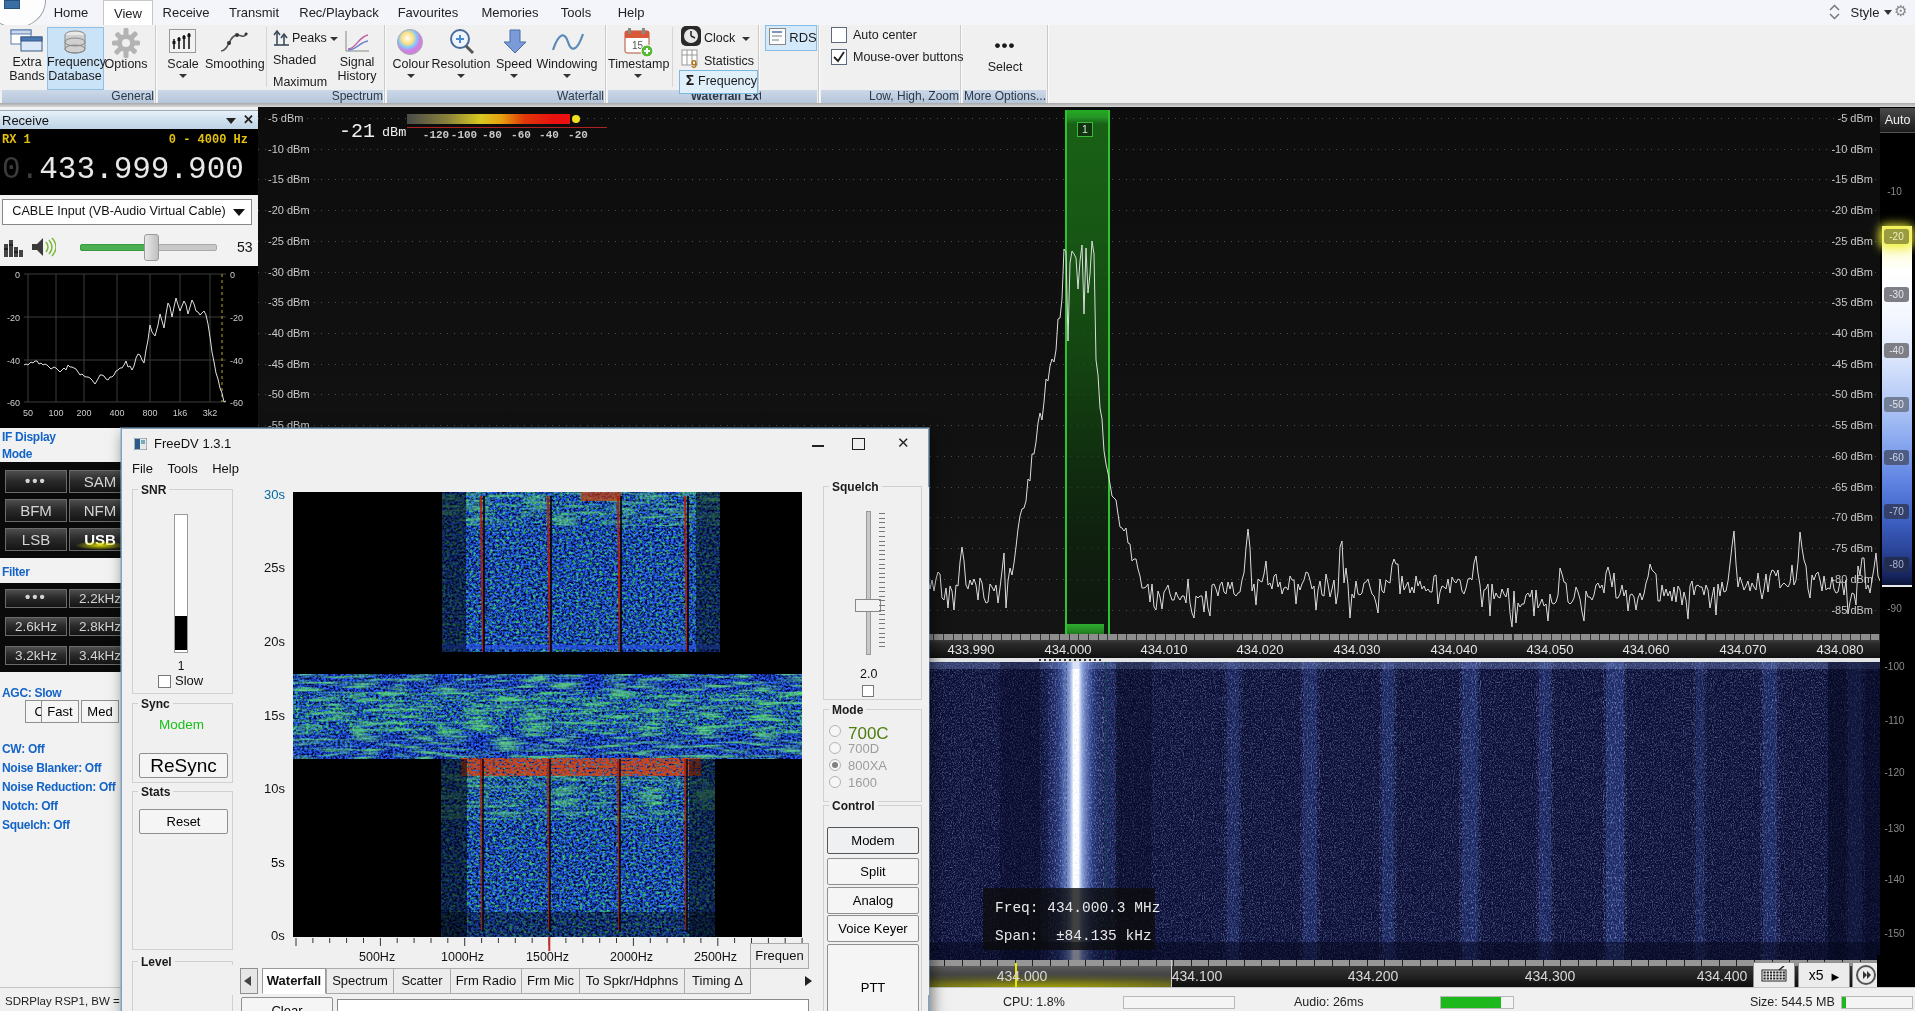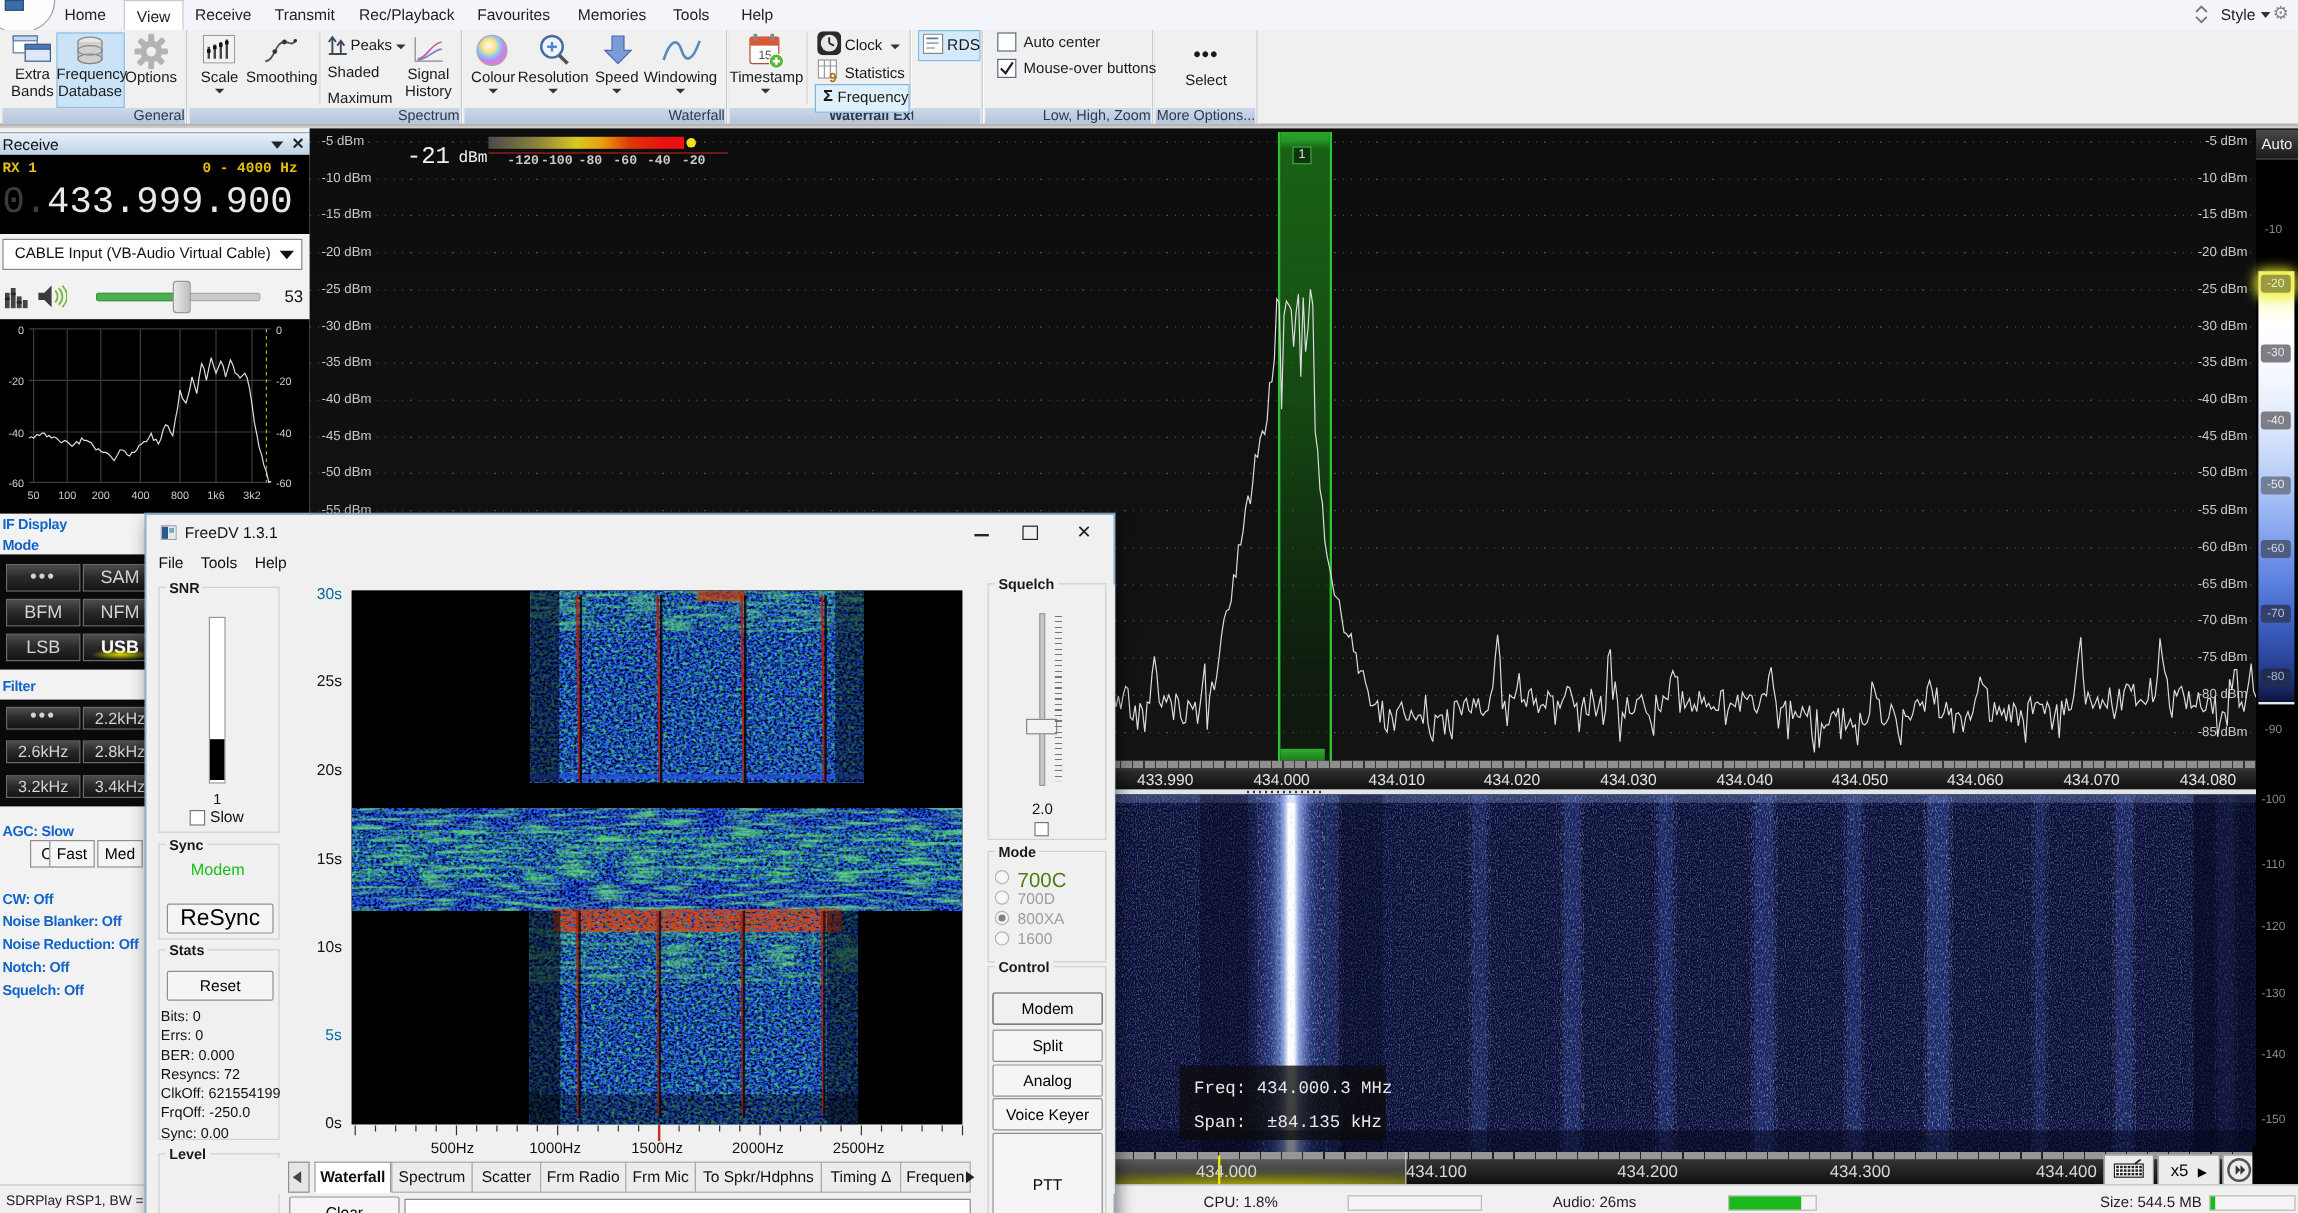--- a/index.html
+++ b/index.html
@@ -583,32 +583,31 @@
  <div class="abs" style="left:53px;top:244px;font-size:13px;color:#111;">Slow</div>
 
  <div class="grp" style="left:10px;top:274px;width:99px;height:78px;"></div>
  <div class="grplbl" style="left:16px;top:268px;">Sync</div>
  <div class="abs" style="left:37px;top:288px;font-size:13.5px;color:#18c018;">Modem</div>
  <div class="winbtn" style="left:17px;top:324px;width:87px;height:23px;line-height:23px;font-size:19px;border-radius:2px;">ReSync</div>
 
  <div class="grp" style="left:10px;top:362px;width:99px;height:157px;"></div>
  <div class="grplbl" style="left:16px;top:356px;">Stats</div>
  <div class="winbtn" style="left:17px;top:380px;width:87px;height:23px;line-height:23px;font-size:13px;border-radius:2px;">Reset</div>
- <div class="abs" style="left:12px;top:410px;font-size:12px;color:#111;line-height:16.1px;white-space:nowrap;">Bits: 0<br>Errs: 0<br>BER: 0.000<br>Resyncs: 72<br>ClkOff: 621554199<br>FrqOff: -250.0<br>Sync: 0.00</div>
 
  <div class="grp" style="left:10px;top:532px;width:99px;height:66px;"></div>
  <div class="grplbl" style="left:16px;top:526px;">Level</div>
 
  <div class="abs" style="left:112px;top:58px;width:695px;height:478px;background:#f0f0f0;"></div>
  <div class="abs" style="left:142px;top:58px;font-size:13px;color:#0369a1;">30s</div>
  <div class="abs" style="left:142px;top:131px;font-size:13px;color:#111;">25s</div>
  <div class="abs" style="left:142px;top:205px;font-size:13px;color:#111;">20s</div>
  <div class="abs" style="left:142px;top:279px;font-size:13px;color:#111;">15s</div>
  <div class="abs" style="left:142px;top:352px;font-size:13px;color:#111;">10s</div>
- <div class="abs" style="left:149px;top:426px;font-size:13px;color:#0369a1;">5s</div>
+ <div class="abs" style="left:149px;top:426px;font-size:13px;color:#000000;">5s</div>
  <div class="abs" style="left:149px;top:499px;font-size:13px;color:#111;">0s</div>
  <svg width="710" height="14" style="position:absolute;left:97px;top:508px;">
         <g stroke="#333">
           <line x1="77.0" y1="1" x2="77.0" y2="9"></line>
           <line x1="93.9" y1="1" x2="93.9" y2="6"></line>
           <line x1="110.7" y1="1" x2="110.7" y2="6"></line>
           <line x1="127.6" y1="1" x2="127.6" y2="6"></line>
           <line x1="144.5" y1="1" x2="144.5" y2="6"></line>
           <line x1="161.4" y1="1" x2="161.4" y2="9"></line>
           <line x1="178.2" y1="1" x2="178.2" y2="6"></line>
@@ -710,21 +709,21 @@
  <div class="winbtn" style="left:118px;top:539px;width:16px;height:24px;background:#e6e6e6;">
         <div style="margin-top:7px;margin-left:3px;width:0;height:0;border-top:5px solid transparent;border-bottom:5px solid transparent;border-right:7px solid #444;"></div>
       </div>
  <div class="abs" style="left:140px;top:539px;width:62px;height:24px;background:#fff;border:1px solid #999;border-bottom:1px solid #fff;font-weight:bold;font-size:13px;text-align:center;line-height:24px;color:#111;">Waterfall</div>
       <div class="abs" style="left:204px;top:539px;width:66px;height:24px;background:#ececec;border:1px solid #aaa;font-size:13px;text-align:center;line-height:24px;color:#111;">Spectrum</div>
       <div class="abs" style="left:271px;top:539px;width:56px;height:24px;background:#ececec;border:1px solid #aaa;font-size:13px;text-align:center;line-height:24px;color:#111;">Scatter</div>
       <div class="abs" style="left:328px;top:539px;width:70px;height:24px;background:#ececec;border:1px solid #aaa;font-size:13px;text-align:center;line-height:24px;color:#111;">Frm Radio</div>
       <div class="abs" style="left:399px;top:539px;width:57px;height:24px;background:#ececec;border:1px solid #aaa;font-size:13px;text-align:center;line-height:24px;color:#111;">Frm Mic</div>
       <div class="abs" style="left:457px;top:539px;width:104px;height:24px;background:#ececec;border:1px solid #aaa;font-size:13px;text-align:center;line-height:24px;color:#111;">To Spkr/Hdphns</div>
       <div class="abs" style="left:562px;top:539px;width:65px;height:24px;background:#ececec;border:1px solid #aaa;font-size:13px;text-align:center;line-height:24px;color:#111;">Timing Δ</div>
-      <div class="abs" style="left:628px;top:539px;width:57px;height:24px;background:#ececec;border:1px solid #aaa;font-size:13px;text-align:center;line-height:24px;color:#111;">Frequen</div>
+      <div class="abs" style="left:628px;top:514px;width:57px;height:24px;background:#ececec;border:1px solid #aaa;font-size:13px;text-align:center;line-height:24px;color:#111;">Frequen</div>
       <div class="abs" style="left:683px;top:547px;width:0;height:0;border-top:5px solid transparent;border-bottom:5px solid transparent;border-left:7px solid #222;"></div>
  <div class="winbtn" style="left:119px;top:568px;width:90px;height:30px;font-size:13px;line-height:26px;border-radius:2px;">Clear</div>
  <div class="abs" style="left:215px;top:570px;width:470px;height:28px;background:#fff;border:1px solid #888;"></div>
 
  <div class="grp" style="left:701px;top:57px;width:97px;height:212px;"></div>
  <div class="grplbl" style="left:707px;top:51px;">Squelch</div>
  <div class="abs" style="left:744px;top:82px;width:3px;height:142px;background:#c8c8c8;border:1px solid #9a9a9a;"></div>
  <div class="abs" style="left:733px;top:170px;width:24px;height:11px;background:#f2f2f2;border:1px solid #888;"></div>
  <div class="abs" style="left:757px;top:84px;width:6px;height:138px;background-image:repeating-linear-gradient(180deg,#777 0 1px,transparent 1px 4.6px);"></div>
  <div class="abs" style="left:738px;top:238px;font-size:12.5px;color:#111;">2.0</div>

